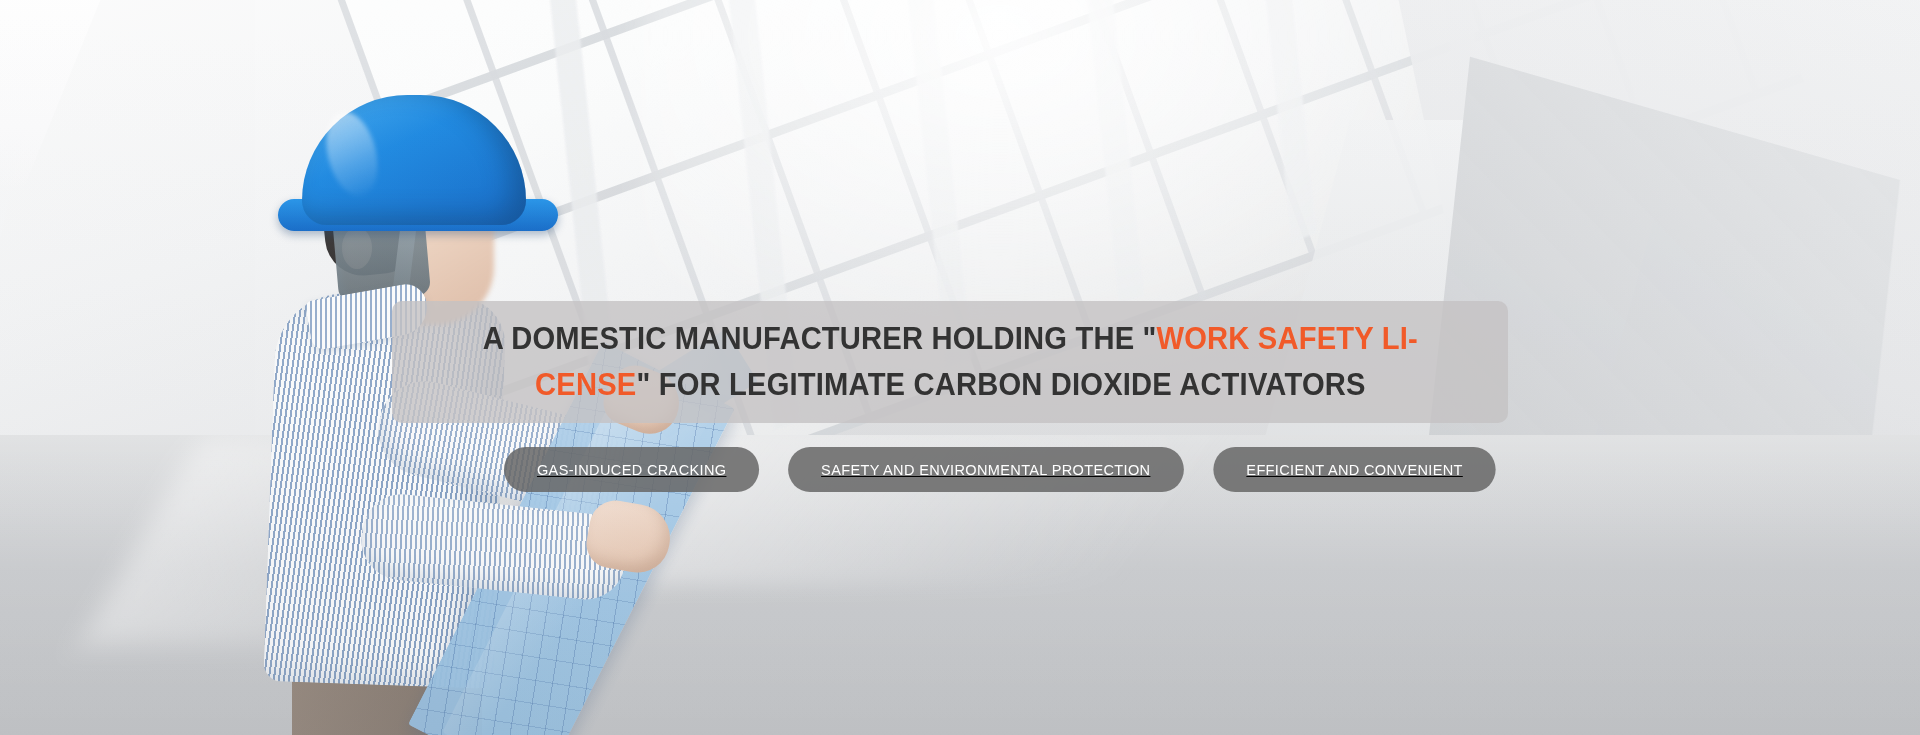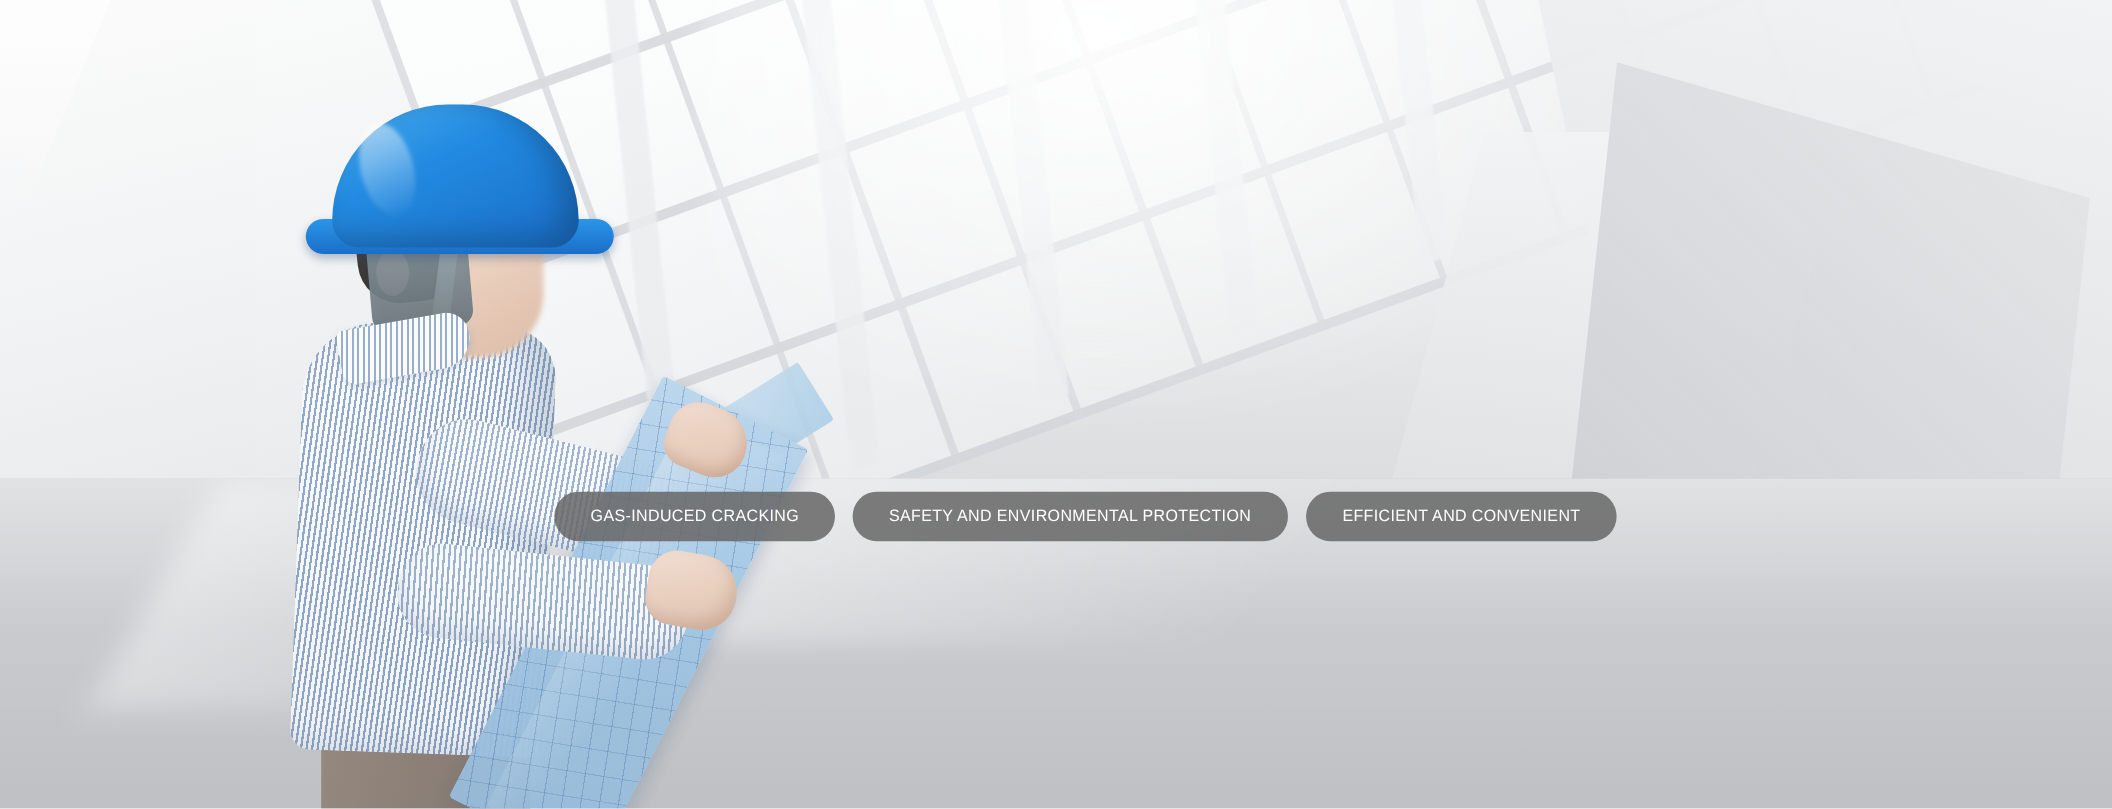--- a/index.html
+++ b/index.html
@@ -452,21 +452,22 @@
   .headline .hl-accent { color: #f15a29; }
   .headline-line { display: block; }
 
   
   .tag-row {
     position: absolute;
     left: 500px;
     top: 447px;
     display: flex;
     align-items: flex-end;
-    gap: 6px;
+    gap: 19px;
+    text-decoration: underline;
   }
   .tag {
     height: 45px;
     display: flex;
     align-items: center;
     justify-content: center;
     padding: 0 34px;
     border-radius: 23px;
     background: rgba(104,104,104,.86);
     color: #ffffff;
@@ -535,20 +536,26 @@
     <div class="blueprint-top"></div>
     <div class="blueprint"></div>
     <div class="blueprint-fold"></div>
     <div class="arm-lower"></div>
     <div class="hand-top"></div>
     <div class="hand-bottom"></div>
   </div>
 
   <div class="haze"></div>
 
+  <div class="headline-panel">
+    <h1 class="headline">
+      <span class="headline-line"><span>A DOMESTIC MANUFACTURER HOLDING THE "</span><span class="hl-accent">WORK SAFETY LI-</span></span>
+      <span class="headline-line"><span class="hl-accent">CENSE</span><span>" FOR LEGITIMATE CARBON DIOXIDE ACTIVATORS</span></span>
+    </h1>
+  </div>
 
   <div class="tag-row">
     <div class="tag">
       <span>GAS-INDUCED CRACKING</span>
     </div>
     <div class="tag">
       <span>SAFETY AND ENVIRONMENTAL PROTECTION</span>
     </div>
     <div class="tag">
       <span>EFFICIENT AND CONVENIENT</span>

